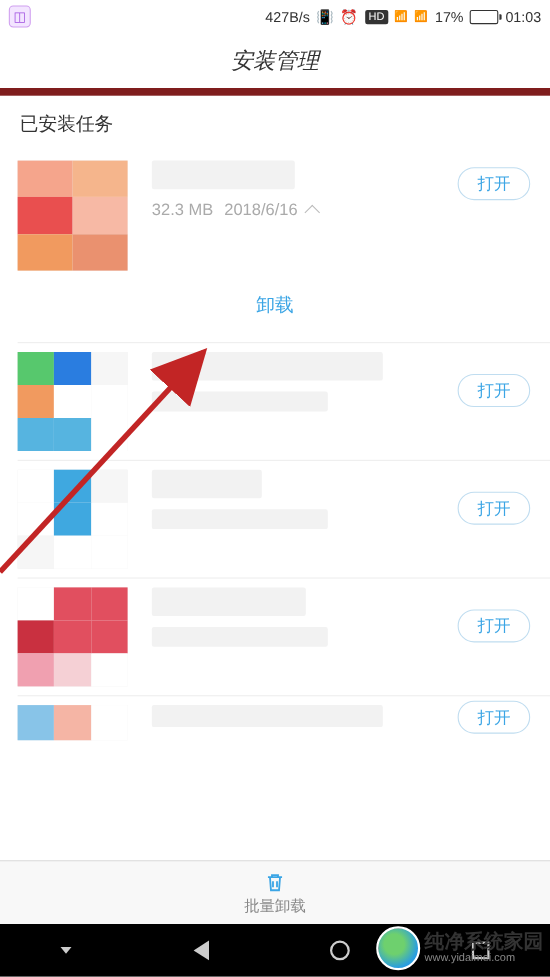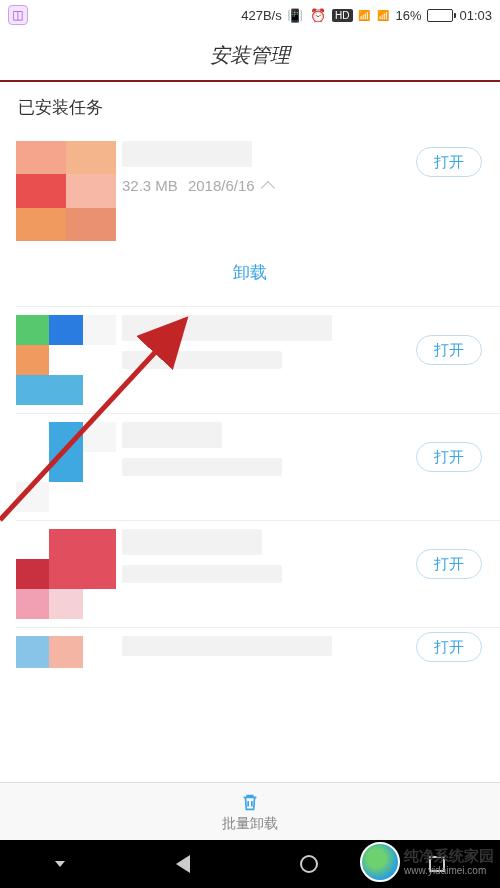--- a/index.html
+++ b/index.html
@@ -64,21 +64,21 @@
       justify-content: center;
       font-size: 20px;
       font-weight: 500;
       color: #333;
       font-style: italic;
     }
     .section-header {
       padding: 14px 18px 10px;
       font-size: 17px;
       color: #333;
-      border-top: 2px solid #7f1d1d;
+      border-top: 7px solid #7f1d1d;
     }
     .list {
       background: #fff;
     }
     .list-item {
       display: flex;
       align-items: flex-start;
       padding: 12px 16px 0;
       position: relative;
     }
@@ -137,21 +137,21 @@
     .mosaic-4 > div:nth-child(6){background:#e14f5f}
     .mosaic-4 > div:nth-child(7){background:#f0a0b0}
     .mosaic-4 > div:nth-child(8){background:#f5d0d5}
     .mosaic-4 > div:nth-child(9){background:#fff}
     .mosaic-5 { grid-template-columns: 1fr 1fr 1fr; grid-template-rows: 1fr; }
     .mosaic-5 > div:nth-child(1){background:#88c4e8}
     .mosaic-5 > div:nth-child(2){background:#f5b5a5}
     .mosaic-5 > div:nth-child(3){background:#fff}
     .item-body {
       flex: 1;
-      padding-left: 6px;
+      padding-left: 22px;
       min-width: 0;
     }
     .item-title-blur {
       width: 130px;
       height: 26px;
       background: #f2f2f2;
       border-radius: 2px;
       margin-bottom: 10px;
     }
     .item-title-blur.long { width: 210px; }
@@ -267,21 +267,21 @@
       z-index: 10;
     }
     .wm-logo {
       width: 40px; height: 40px;
       background: radial-gradient(circle at 40% 40%, #6ed06e 30%, #2a9de0 70%);
       border-radius: 50%;
       border: 2px solid #fff;
       box-shadow: 0 0 4px rgba(0,0,0,0.2);
     }
     .wm-text { display:flex; flex-direction:column; line-height:1.1; }
-    .wm-title { font-size: 15px; font-weight: bold; color: #333; }
+    .wm-title { font-size: 18px; font-weight: bold; color: #333; }
     .wm-url { font-size: 10px; color: #888; }
     .chevron-up {
       display: inline-block;
       width: 10px; height: 10px;
       border-left: 1.5px solid #bbb;
       border-top: 1.5px solid #bbb;
       transform: rotate(45deg) translateY(3px);
     }
   </style>
 </head>
@@ -291,21 +291,21 @@
   <div class="status-left">
     <div class="app-icon">◫</div>
   </div>
   <div class="status-right">
     <span>427B/s</span>
     <span>📳</span>
     <span>⏰</span>
     <span style="font-size:10px;background:#333;color:#fff;padding:1px 3px;border-radius:2px">HD</span>
     <span style="font-size:10px">📶</span>
     <span style="font-size:10px">📶</span>
-    <span>16%</span>
+    <span>17%</span>
     <span class="battery-icon"><span class="battery-fill"></span></span>
     <span>01:03</span>
   </div>
 </div>
 
 <div class="title-bar">安装管理</div>
 
 <div class="section-header">已安装任务</div>
 
 <div class="list">

